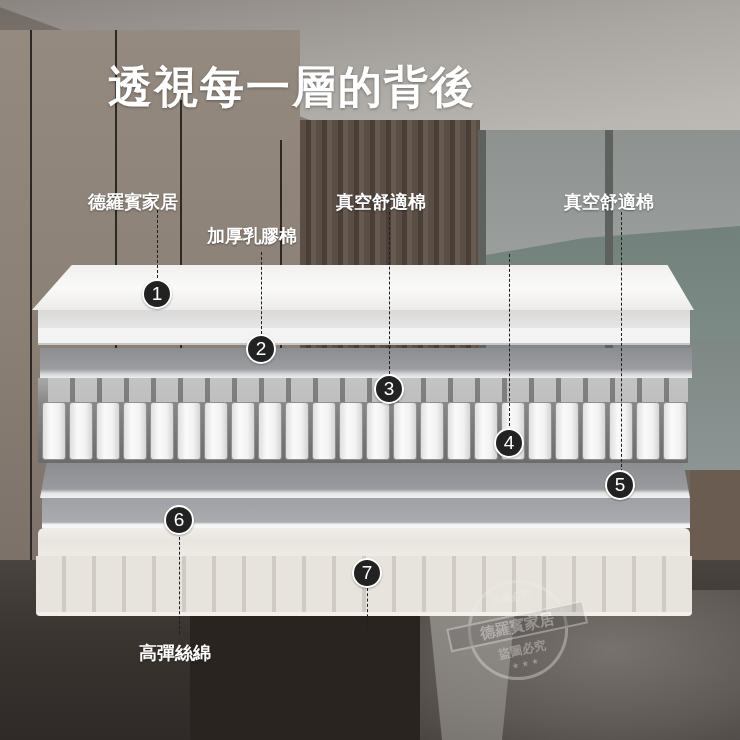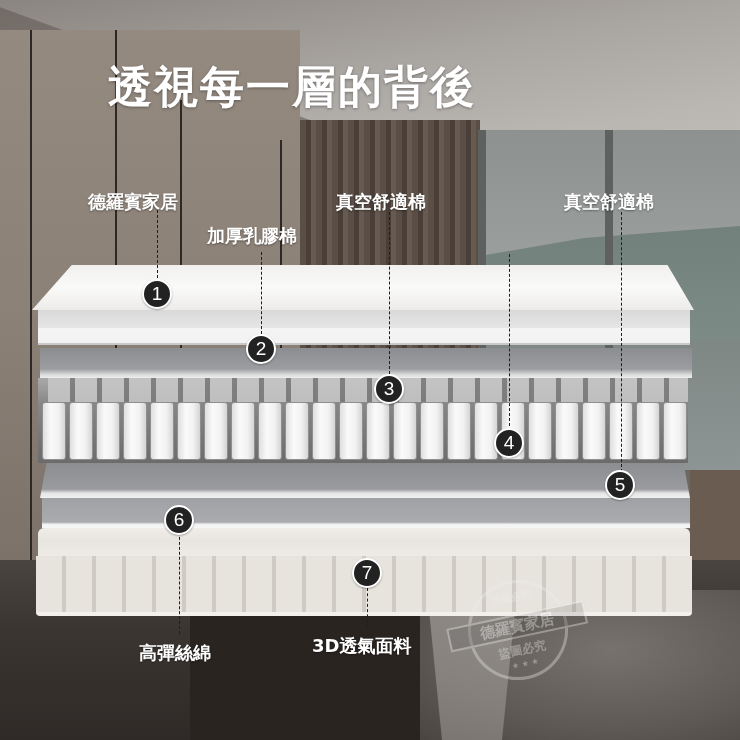--- a/index.html
+++ b/index.html
@@ -248,21 +248,20 @@
 
   <div class="badge" style="left:142px; top:279px">1</div>
   <div class="badge" style="left:246px; top:334px">2</div>
   <div class="badge" style="left:374px; top:374px">3</div>
   <div class="badge" style="left:494px; top:428px">4</div>
   <div class="badge" style="left:605px; top:470px">5</div>
   <div class="badge" style="left:164px; top:505px">6</div>
   <div class="badge" style="left:352px; top:558px">7</div>
 
   <div class="label" style="left:139px; top:641px">高彈絲綿</div>
-  <div class="label" style="left:312px; top:634px">3D透氣面料</div>
 
   <div class="stamp">
     <div class="stamp-ring"></div>
     <div class="stamp-top">盜圖必究</div>
     <div class="stamp-band">德羅賓家居</div>
     <div class="stamp-bottom">盜圖必究</div>
     <div class="stamp-stars">★ ★ ★</div>
   </div>
 </div>
 

